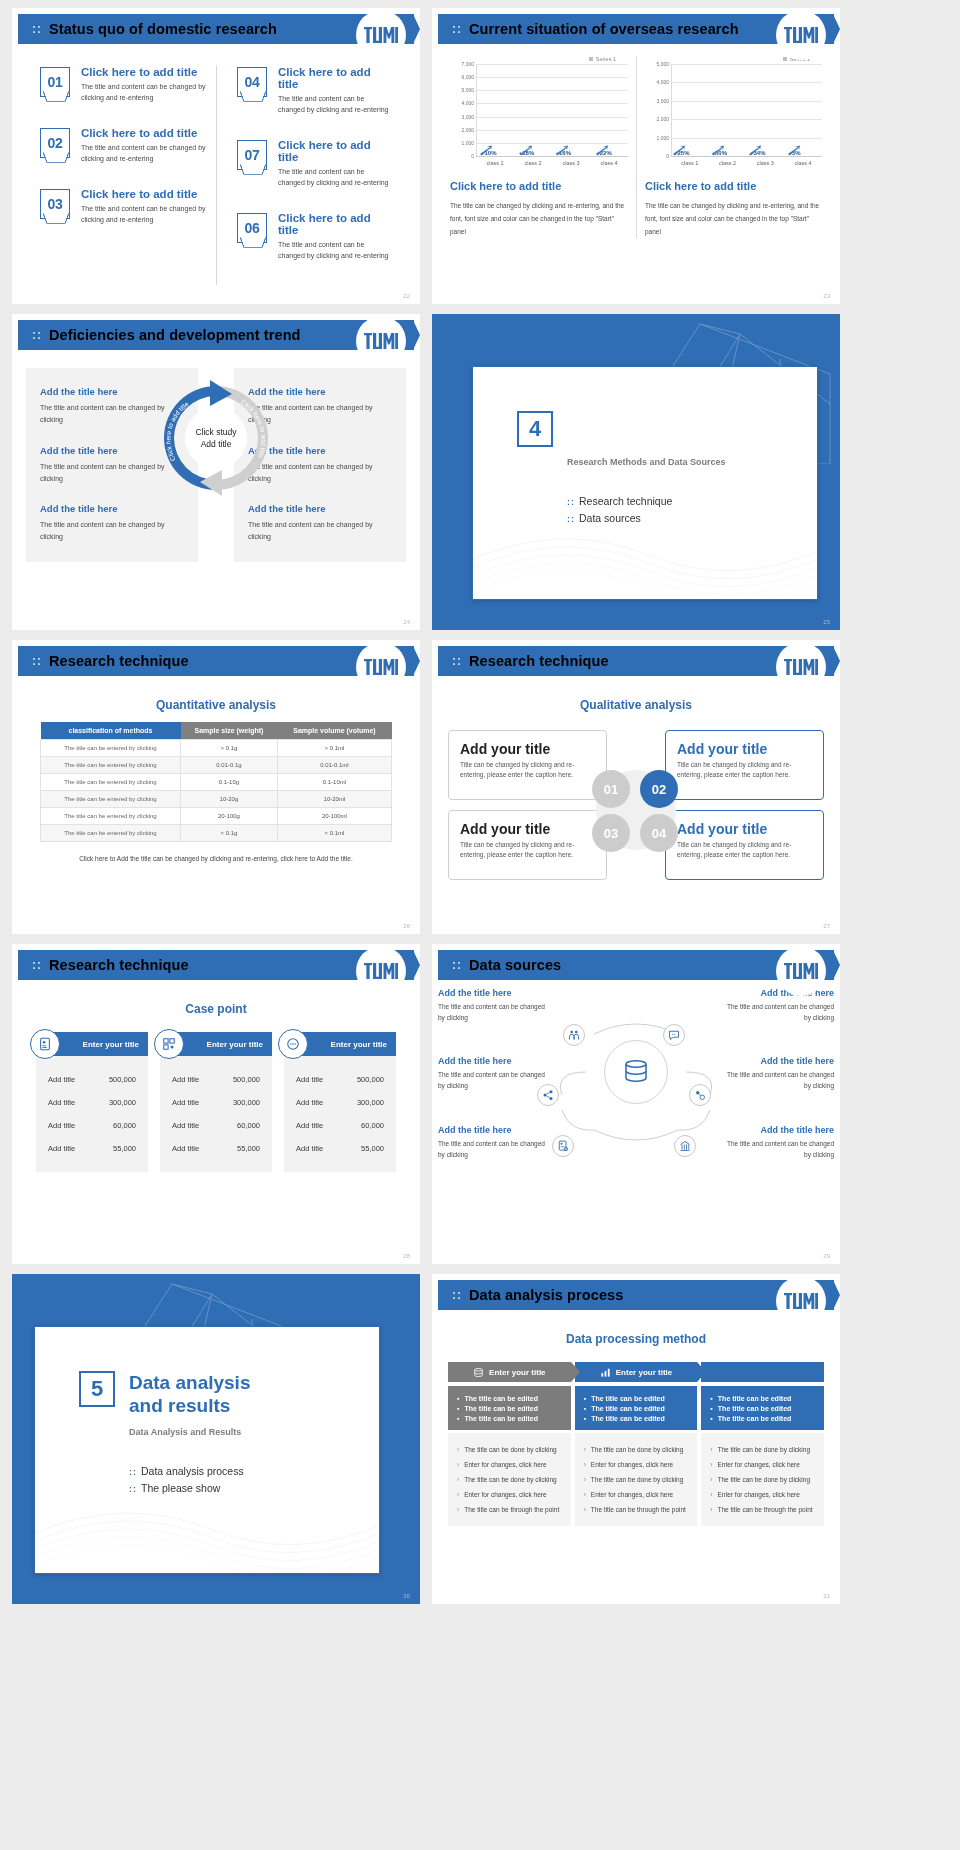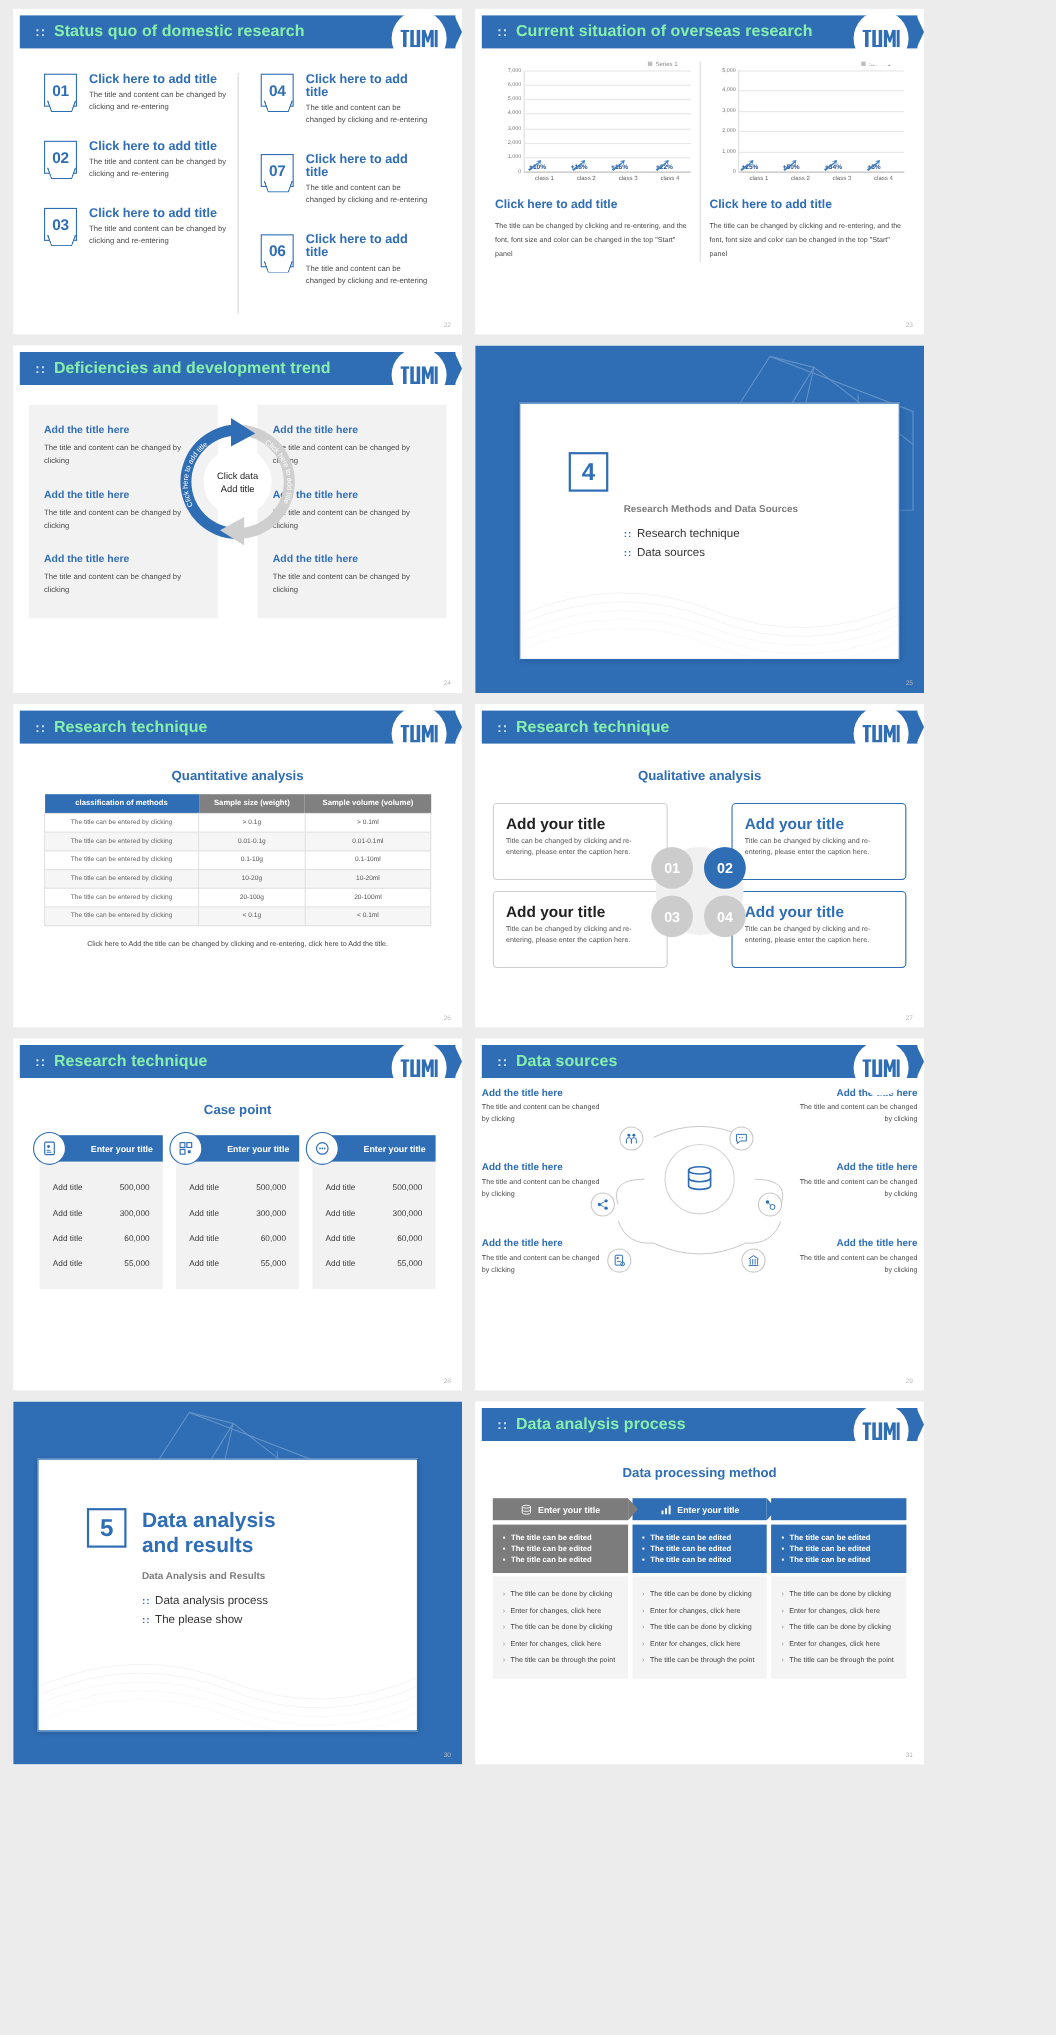--- a/index.html
+++ b/index.html
@@ -37,21 +37,21 @@
     right: -6px; top: 0;
     border-top: 15px solid transparent;
     border-bottom: 15px solid transparent;
     border-left: 7px solid #2f6db5;
   }
   .hdr .dots {
     color: #cfe0f3; font-size: 12px; font-weight: bold;
     letter-spacing: 1px; margin-right: 7px; line-height: 1;
   }
   .hdr .ttl {
-    color: #86efac; font-size: 14.5px; font-weight: bold;
+    color: #000000; font-size: 14.5px; font-weight: bold;
     letter-spacing: .1px;
   }
   
   .tumbadge {
     position: absolute; right: 14px; top: 0;
     width: 50px; height: 44px;
     z-index: 5;
   }
   .tumbadge .circ {
     position: absolute; left: 0; top: 2px;
@@ -145,21 +145,21 @@
   .secInner { position: relative; padding: 44px 0 0 44px; z-index: 3; }
   .secRow { display: flex; align-items: flex-start; gap: 14px; }
   .secNum {
     width: 36px; height: 36px; flex: 0 0 36px;
     border: 2px solid #2f6db5; color: #2f6db5;
     font-size: 22px; font-weight: bold;
     display: flex; align-items: center; justify-content: center;
   }
   .secH { font-size: 19px; font-weight: bold; color: #2f6db5; line-height: 1.22; }
   .secSub { font-size: 9px; font-weight: bold; color: #7d7d7d; margin: 10px 0 0 50px; }
-  .secList { margin: 12px 0 0 50px; }
+  .secList { margin: 28px 0 0 50px; }
   .secLi { font-size: 10.5px; color: #333; margin-bottom: 5px; }
   .secLi b { color: #2f6db5; font-size: 9px; letter-spacing: 1px; margin-right: 4px; }
   
   .ctrTitle { text-align: center; font-size: 12px; font-weight: bold; color: #2f6db5; margin: 22px 0 10px 0; }
   table.qt { width: 352px; margin: 0 auto; border-collapse: collapse; }
   table.qt th {
     font-size: 7px; color: #fff; font-weight: bold; padding: 5px 4px; text-align: center;
   }
   table.qt th.c0 { background: #2f6db5; width: 140px; }
   table.qt th.c1 { background: #808080; }
@@ -520,21 +520,21 @@
         <path id="lp" d="M23 86 A42 42 0 0 1 40 26" fill="none"></path>
         <path id="rp" d="M84 26 A42 42 0 0 1 101 86" fill="none"></path>
         <text font-size="6.6" fill="#ffffff" font-family="Liberation Sans, sans-serif">
           <textPath href="#lp" startOffset="4%">Click here to add title</textPath>
         </text>
         <text font-size="6.6" fill="#ffffff" font-family="Liberation Sans, sans-serif">
           <textPath href="#rp" startOffset="4%">Click here to add title</textPath>
         </text>
       </svg>
       <div class="inner">
-        <div>Click data</div>
+        <div>Click study</div>
         <div>Add title</div>
       </div>
     </div>
     <div class="pgnum">24</div>
   </div>
 
   <div class="slide">
     <div class="sec">
       <svg style="position:absolute;right:0;top:0;width:260px;height:150px;opacity:.25" viewBox="0 0 260 150">
         <path d="M30 150 L120 10 L250 60 L250 150z" fill="none" stroke="#fff" stroke-width="1"></path>

